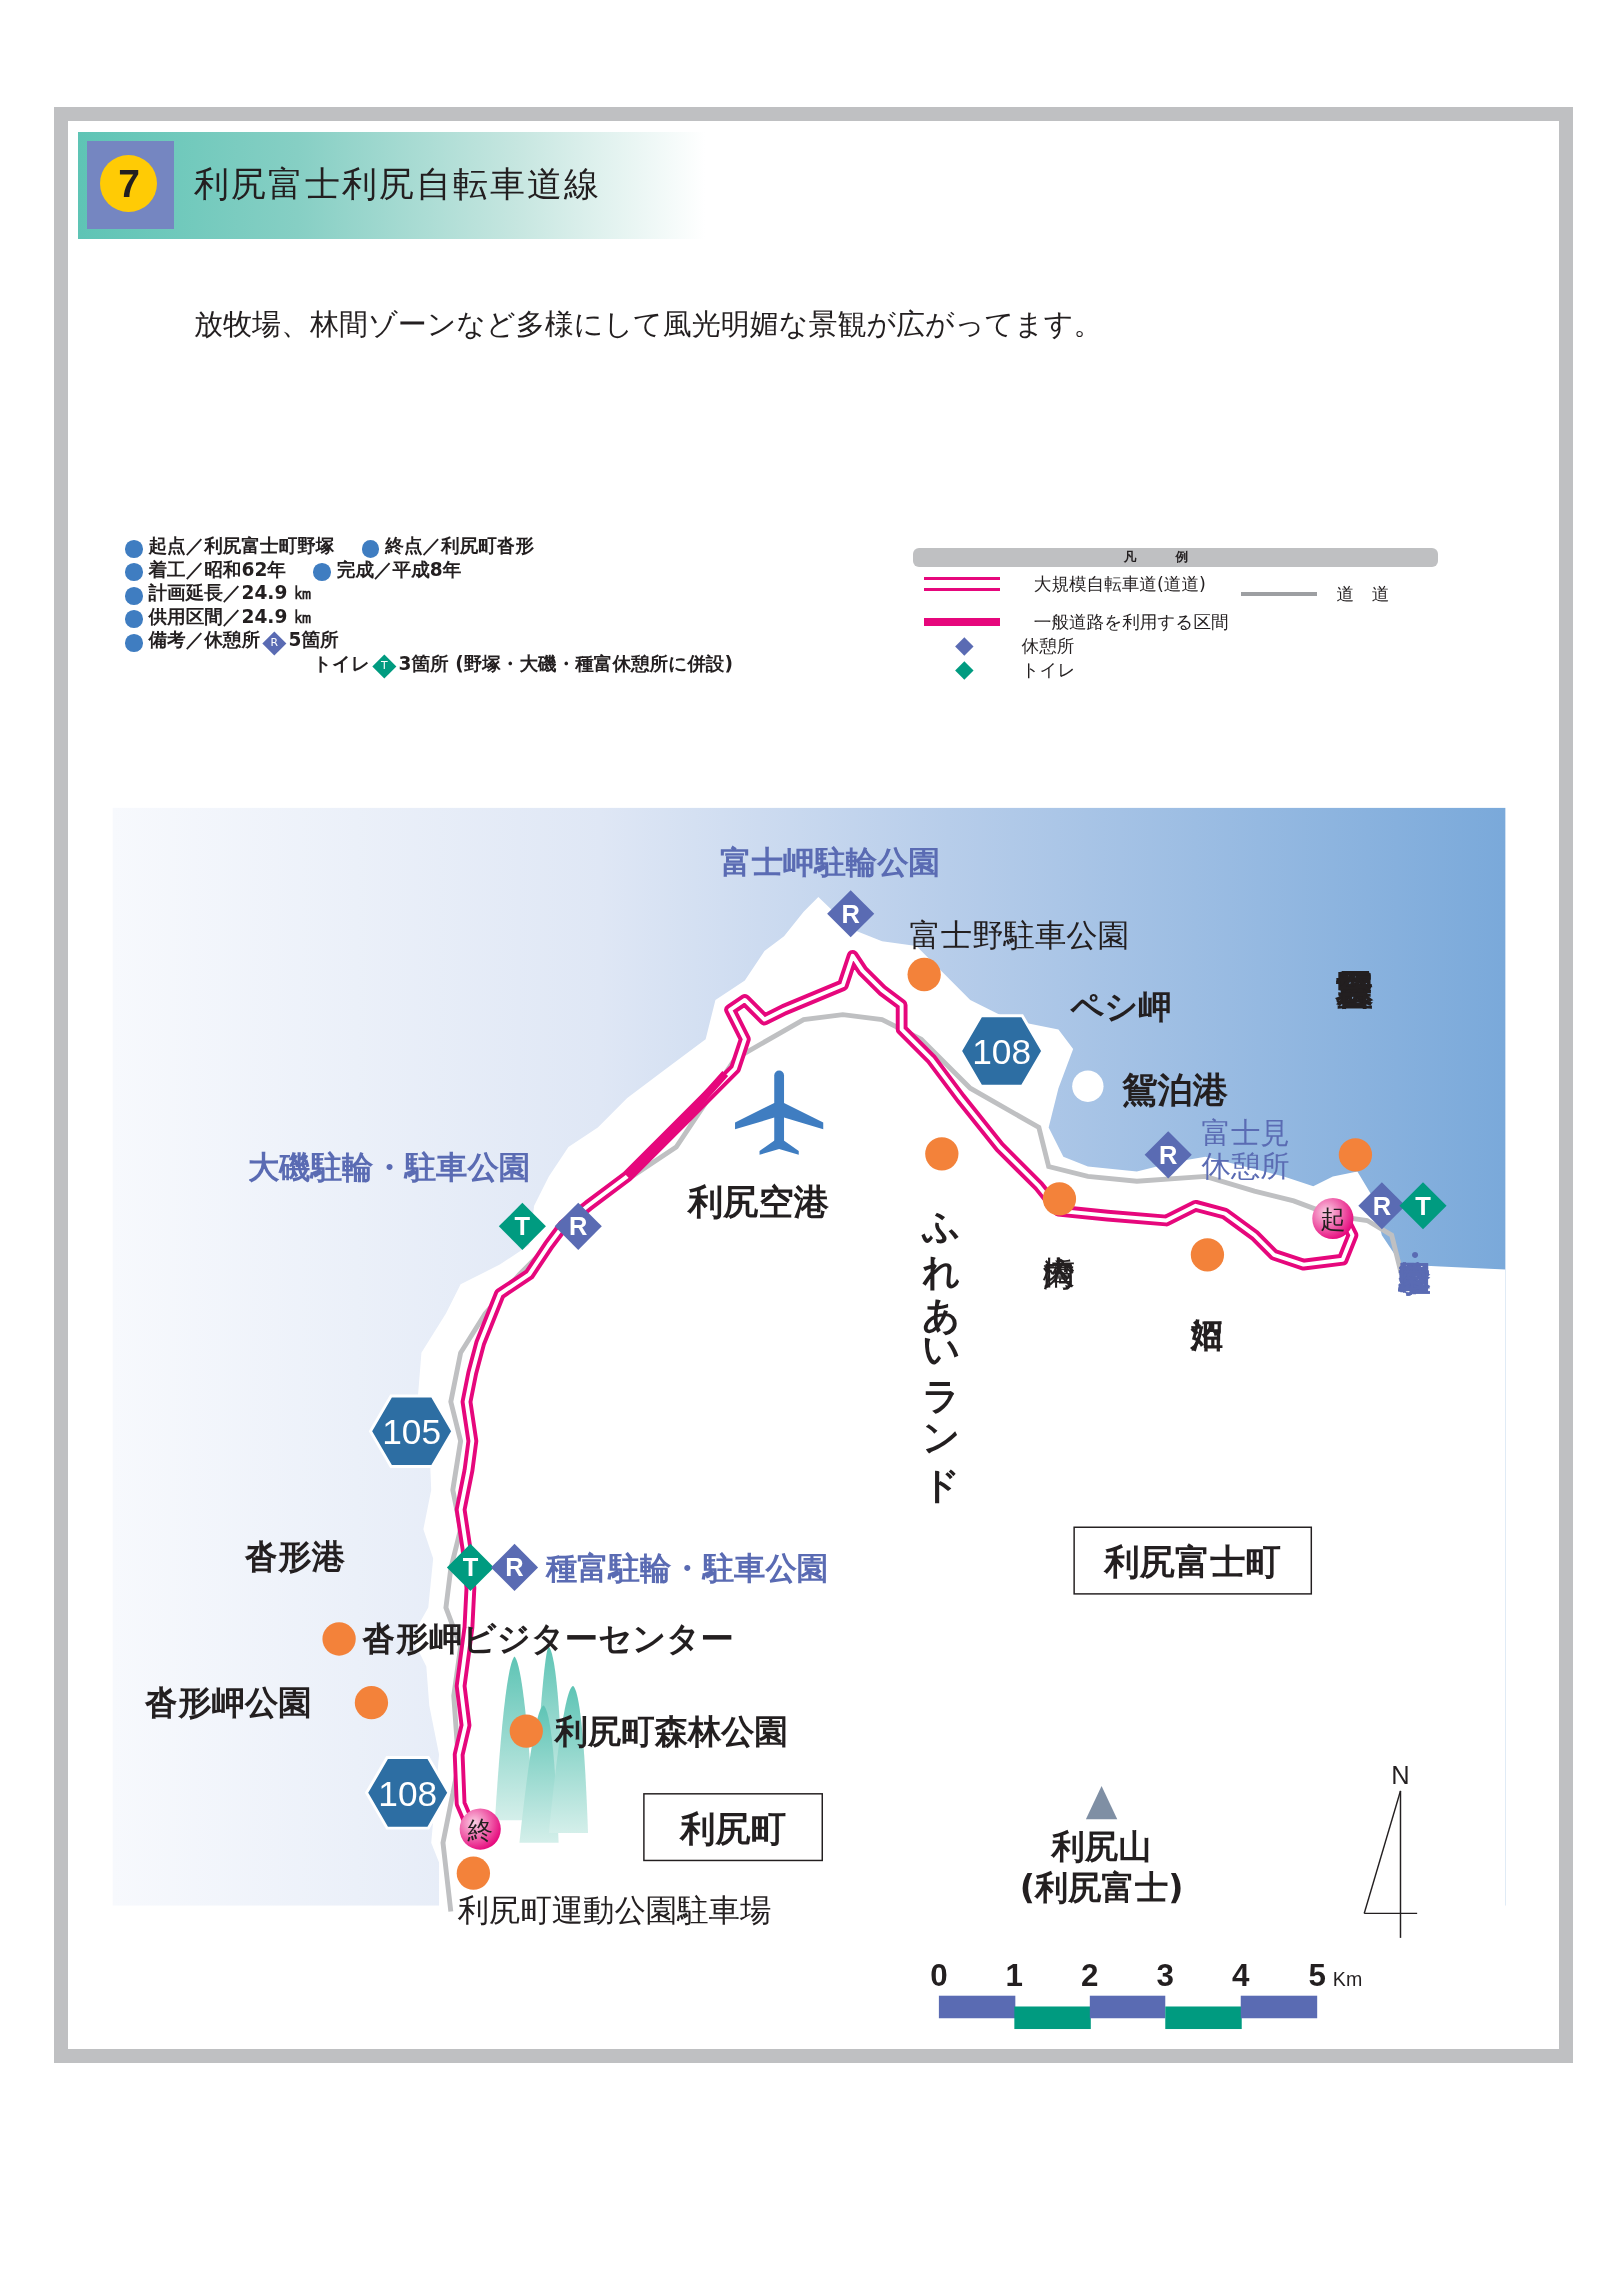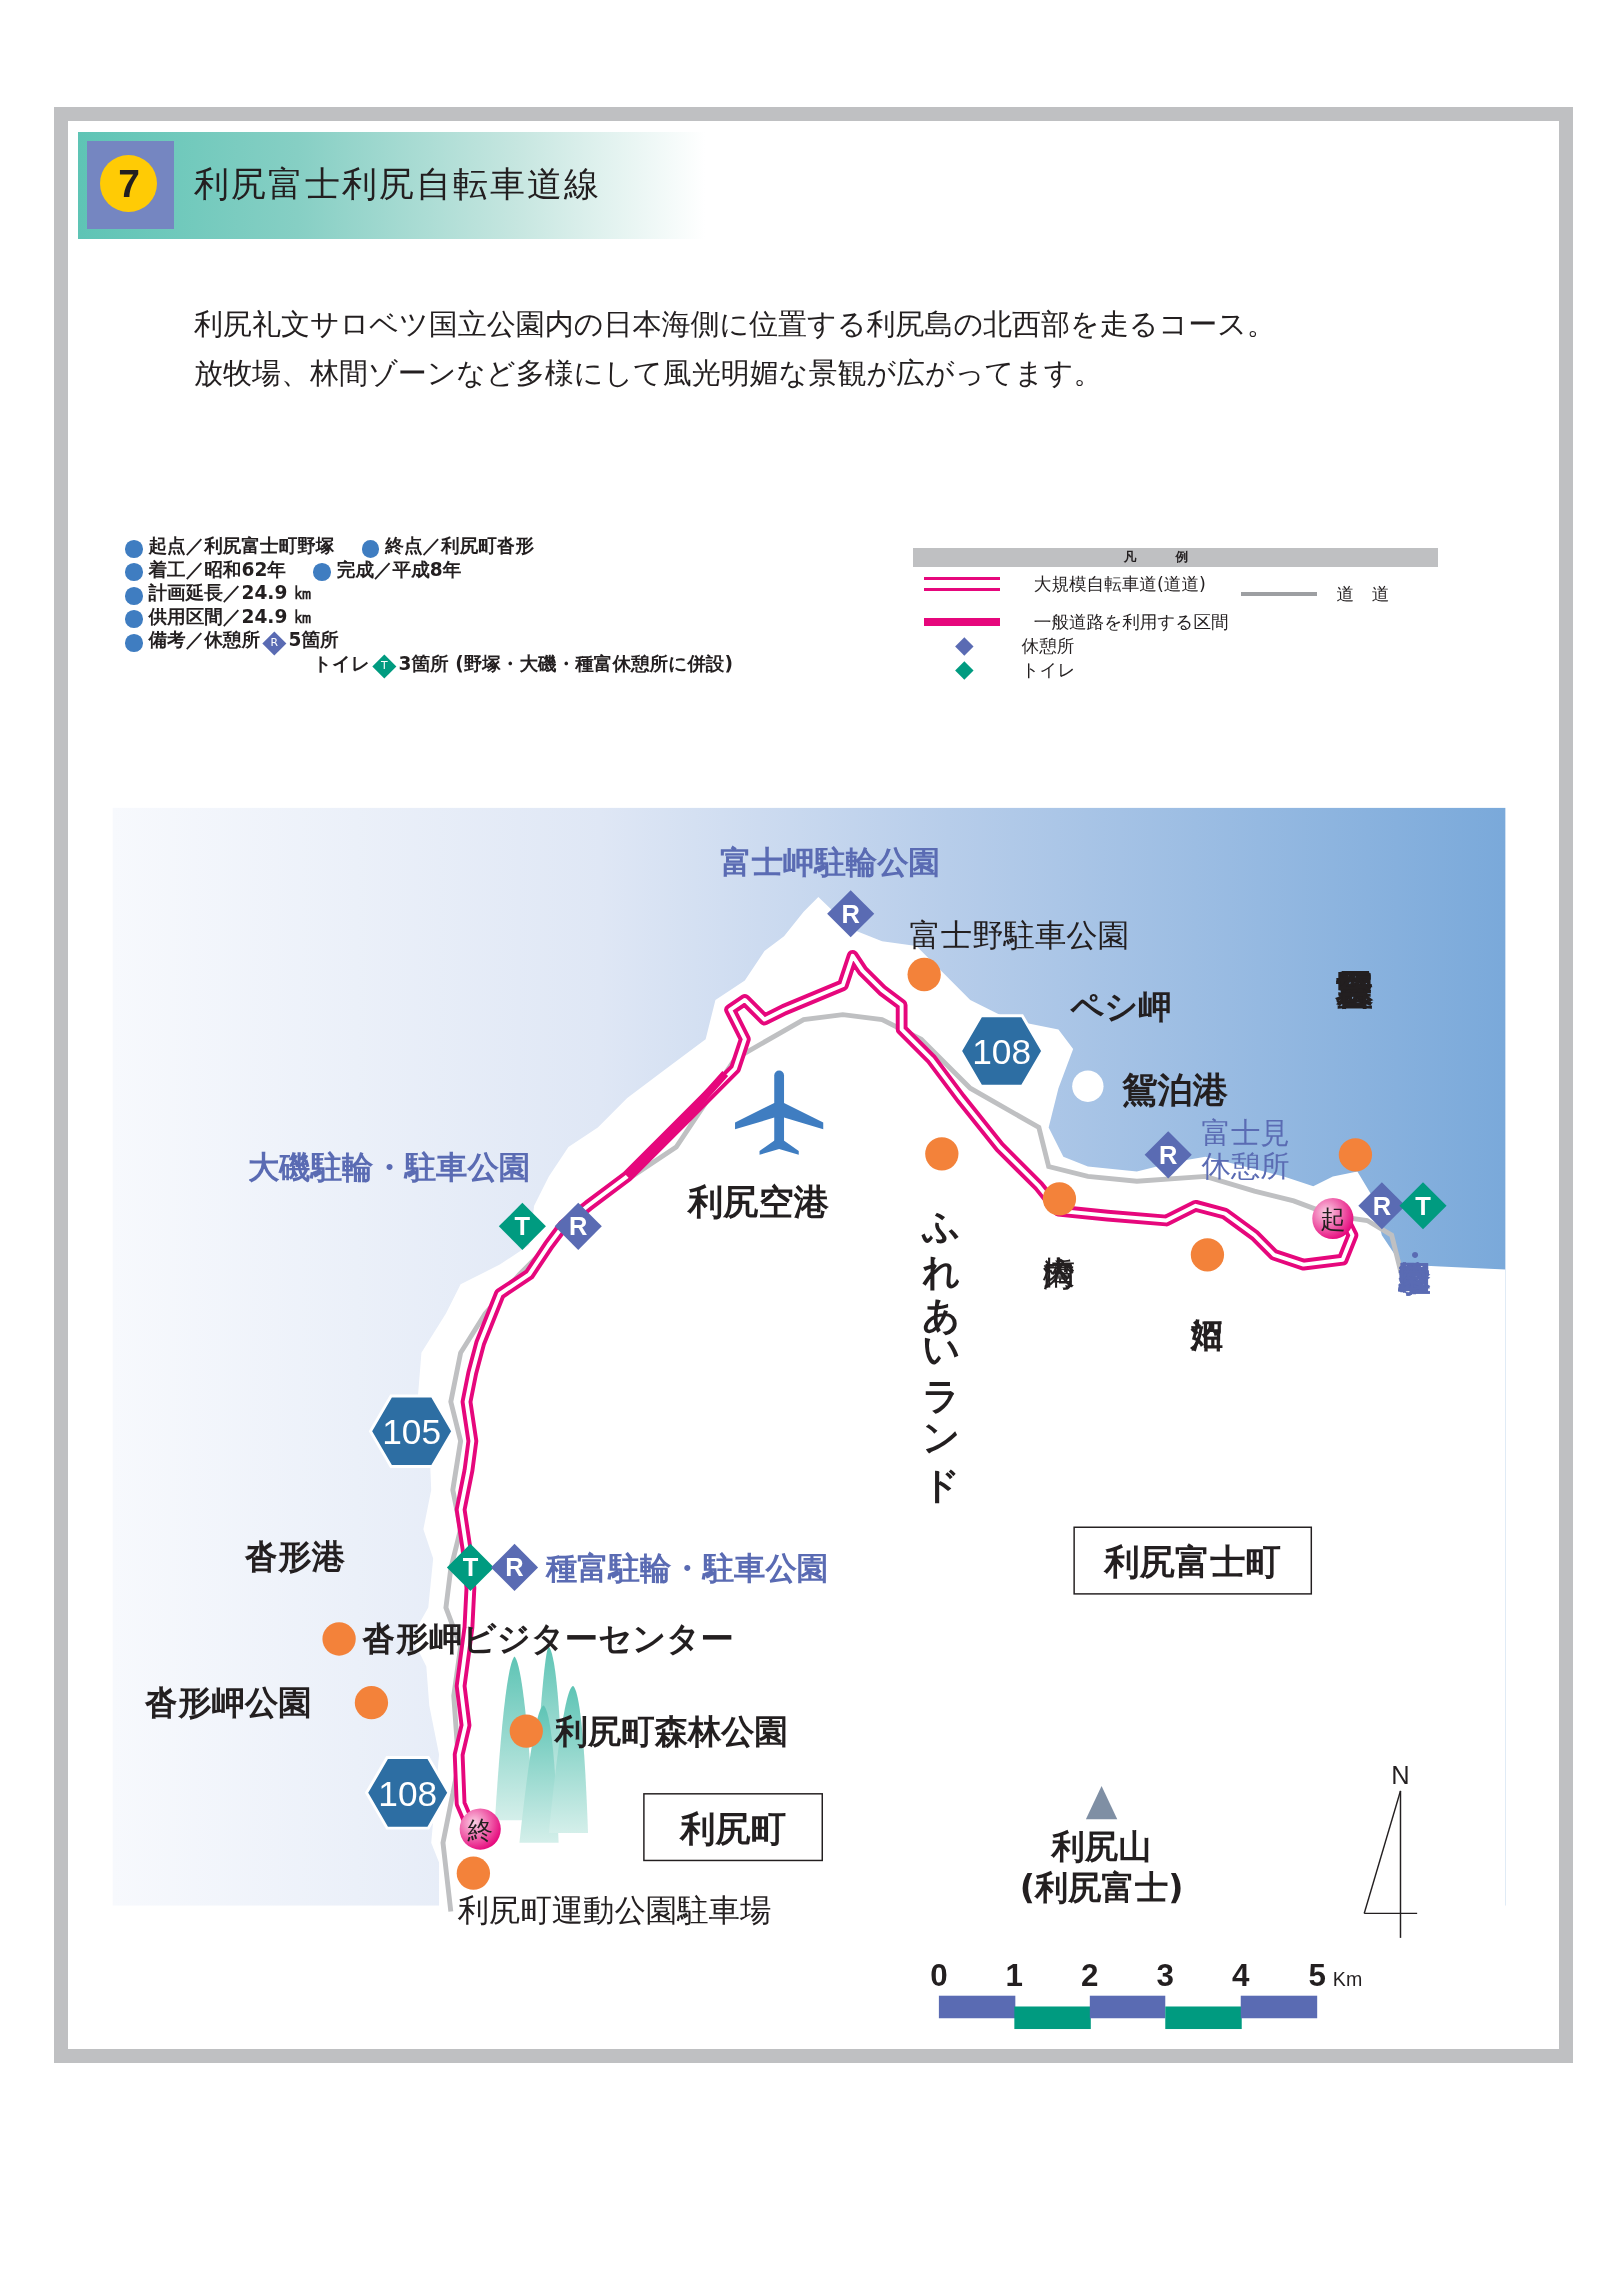--- a/index.html
+++ b/index.html
@@ -17,41 +17,40 @@
   .intro { position:absolute; left:194px; top:300px; font-size:29px; line-height:49px; color:#231f20; }
   .intro div { white-space:nowrap; }
   .specs { position:absolute; left:125px; top:534px; font-size:18.6px; font-weight:bold; line-height:23.5px; }
   .specs .row { white-space:nowrap; display:flex; align-items:flex-end; height:23.5px; }
   .dot { display:inline-block; width:17.6px; height:17.6px; border-radius:50%; background:#3f7dc1; margin-right:5.9px; }
   .gap { display:inline-block; width:27.4px; }
   .dia { display:inline-block; width:16.7px; height:16.7px; transform:rotate(45deg); margin:0 5.9px; position:relative; }
   .dia span { position:absolute; inset:0; transform:rotate(-45deg); color:#fff; font-size:10.8px; text-align:center; line-height:16.7px; font-weight:normal; }
   .dia.r { background:#5a6bb3; } .dia.t { background:#009b80; }
   .legend { position:absolute; left:913px; top:548px; width:525px; }
-  .legend .bar { height:18.6px; background:#bfc0c2; text-align:center; font-size:12.7px; font-weight:bold; letter-spacing:39px; line-height:18.6px; }
+  .legend .bar { height:18.6px; background:#bfc0c2; text-align:center; font-size:12.7px; font-weight:bold; letter-spacing:39px; line-height:18.6px;border-radius:6px; }
   .legend .lrow { position:absolute; font-size:17.6px; white-space:nowrap; display:flex; align-items:center; }
   .dbl { width:76px; height:13.7px; border-top:3.9px solid #e6077c; border-bottom:3.9px solid #e6077c; box-sizing:border-box; margin-right:34px; }
   .sgl { width:76px; height:7.8px; background:#e6077c; margin-right:34px; }
   .gry { width:76px; height:3.9px; background:#9d9fa2; margin-right:19.6px; }
   svg.map { position:absolute; left:0; top:0; }
 </style>
 </head>
 <body>
 
 <div class="frame"></div>
 
 <div class="header">
   <div class="numbox">
     <div class="numcircle">7</div>
   </div>
   <div class="title">利尻富士利尻自転車道線</div>
 </div>
 
 <div class="intro">
-  <div>利尻礼文サロベツ国立公園内の日本海側に位置する利尻島の北西部を走るコース。</div>
   <div>放牧場、林間ゾーンなど多様にして風光明媚な景観が広がってます。</div>
 </div>
 
 <div class="specs">
   <div class="row">
     <span class="dot"></span>
     <span>起点／利尻富士町野塚</span>
     <span class="gap"></span>
     <span class="dot"></span>
     <span>終点／利尻町沓形</span>

